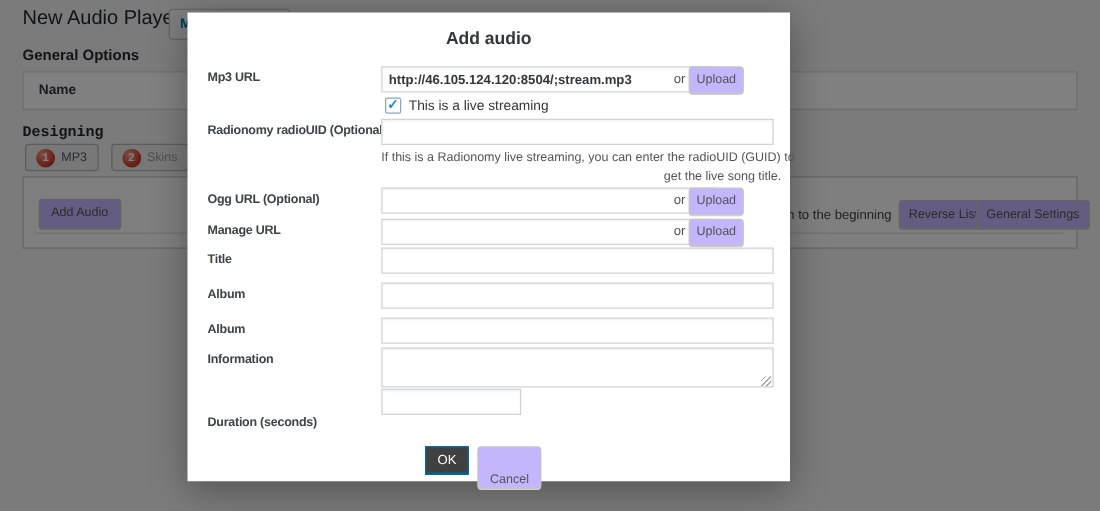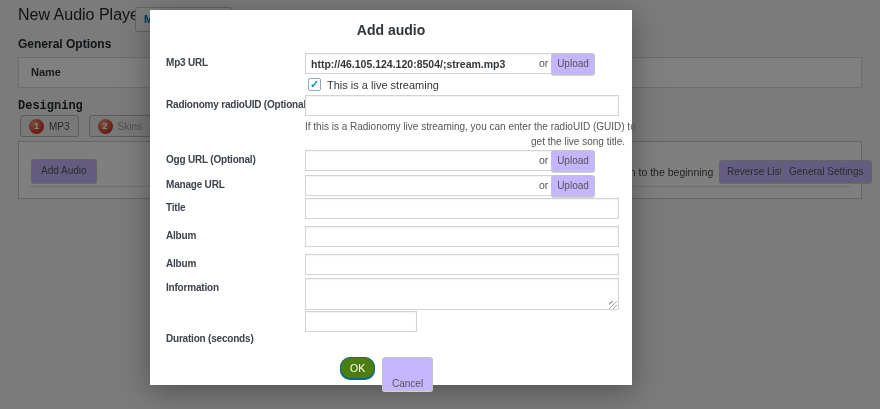--- a/index.html
+++ b/index.html
@@ -49,22 +49,22 @@
   .upload{left:401px;width:44px;height:22px;line-height:20px;}
   .checkbox{left:158px;top:68px;width:13px;height:13px;border:1px solid #8ca8c0;border-radius:2px;
             background:#fff;color:#1e8cbe;font-size:11px;font-weight:bold;line-height:11px;text-align:center;cursor:pointer;}
   .check-label{left:177px;top:69px;font-size:11px;color:#32373c;white-space:nowrap;}
   .desc{left:155px;top:109px;width:320px;font-size:10px;color:#555;line-height:15px;}
   .desc span{display:block;white-space:nowrap;text-align:right;}
   .m-textarea{left:155px;top:268px;width:314px;height:32px;border:1px solid #d0d4d8;background:#fff;
               box-shadow:inset 0 1px 2px rgba(0,0,0,.06);resize:none;font:10.5px "Liberation Sans",sans-serif;}
   .resize-handle{left:459px;top:291px;width:8px;height:8px;cursor:nwse-resize;
                  background:repeating-linear-gradient(135deg,transparent 0 2px,#a8a8a8 2px 3px);}
-  .ok-btn{left:190px;top:347px;height:22px;padding:0 9px;background:#4d7c0f;border:1px solid #006799;
-          border-radius:10px;color:#fff;font-size:10.5px;font-family:"Liberation Sans",sans-serif;
+  .ok-btn{left:190px;top:347px;height:22px;padding:0 9px;background:#404040;border:1px solid #006799;
+          border-radius:0;color:#fff;font-size:10.5px;font-family:"Liberation Sans",sans-serif;
           box-shadow:0 1px 0 #006799;cursor:pointer;}
   .cancel-btn{left:232px;top:347px;height:22px;padding:16px 9px;line-height:20px;cursor:pointer;}
   button{cursor:pointer;}
 </style>
 </head>
 <body>
 
 <div class="screen">
 
   <div>

